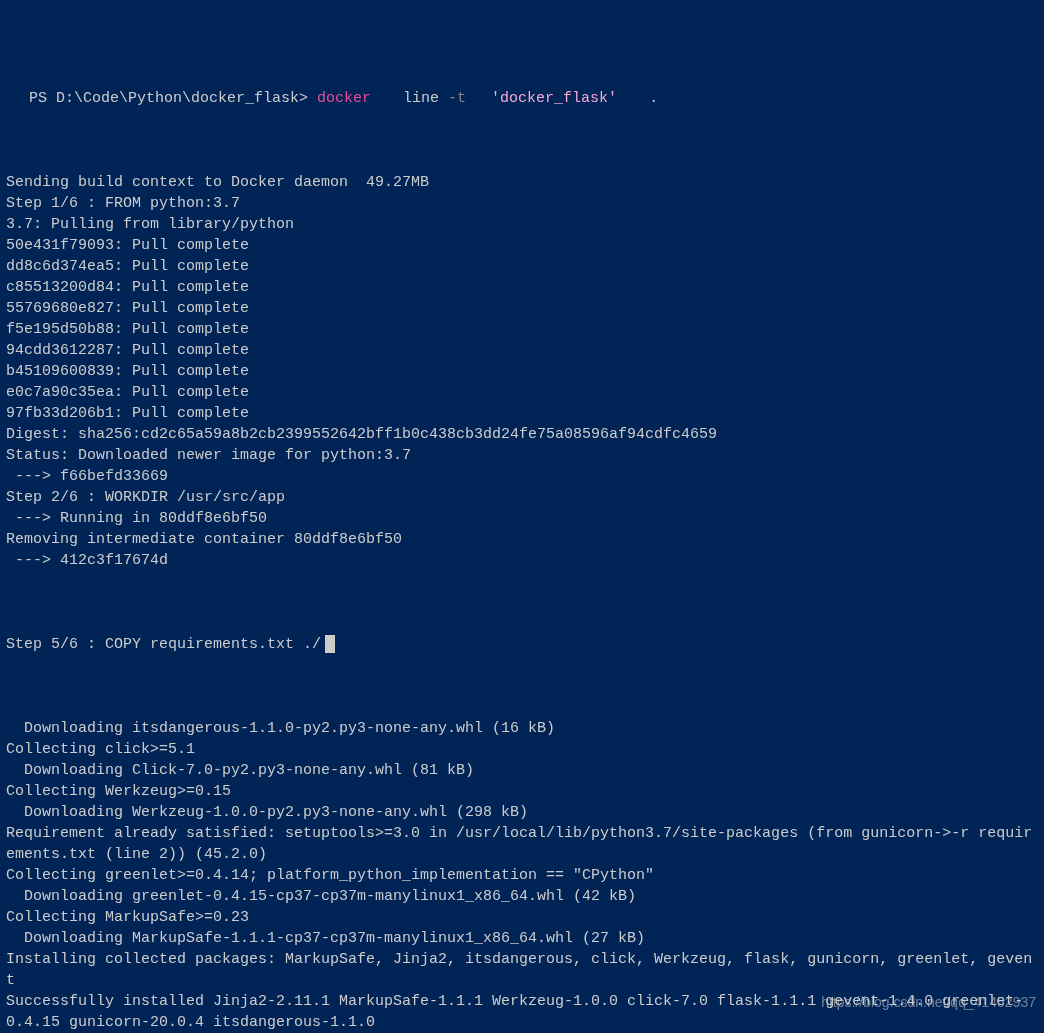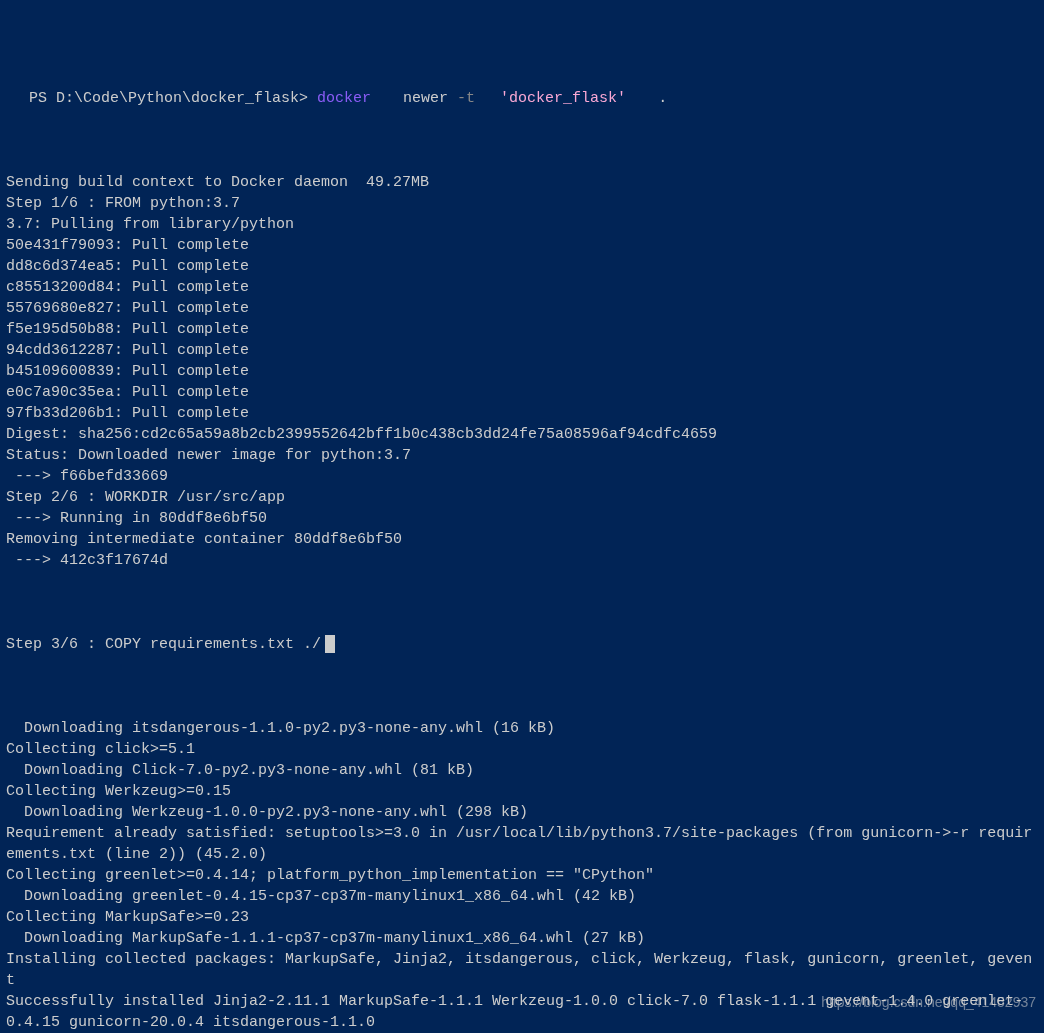--- a/index.html
+++ b/index.html
@@ -13,21 +13,21 @@
     font-size: 15px;
     line-height: 21px;
     overflow: hidden;
   }
   .terminal {
     padding: 4px 6px;
     white-space: pre-wrap;
     word-break: break-all;
   }
   .line { white-space: pre-wrap; }
-  .yellow { color: #8b5cf6; margin-top: 44px; }
+  .yellow { color: #ec4899; margin-top: 44px; }
   .gray   { color: #888888; }
   .teal   { color: #f9a8d4; margin-left: 16px; }
   .white  { color: #cccccc; margin-left: 23px; }
   .cursor {
     display: inline-block;
     width: 10px;
     height: 18px;
     background: #cccccc;
     vertical-align: text-bottom;
     margin-left: 4px;
@@ -41,25 +41,25 @@
     font-family: Arial, sans-serif;
     font-size: 14px;
   }
 </style>
 </head>
 <body>
 
 <div class="terminal">
 
   
-  <div class="line"><span class="white">PS D:\Code\Python\docker_flask&gt; </span><span class="yellow">docker</span><span class="white"> newer </span><span class="gray">-t </span><span class="teal">'docker_flask'</span><span class="white"> .</span></div>
+  <div class="line"><span class="white">PS D:\Code\Python\docker_flask&gt; </span><span class="yellow">docker</span><span class="white"> line </span><span class="gray">-t </span><span class="teal">'docker_flask'</span><span class="white"> .</span></div>
 
   <div id="lines1"><div class="line">Sending build context to Docker daemon  49.27MB</div><div class="line">Step 1/6 : FROM python:3.7</div><div class="line">3.7: Pulling from library/python</div><div class="line">50e431f79093: Pull complete</div><div class="line">dd8c6d374ea5: Pull complete</div><div class="line">c85513200d84: Pull complete</div><div class="line">55769680e827: Pull complete</div><div class="line">f5e195d50b88: Pull complete</div><div class="line">94cdd3612287: Pull complete</div><div class="line">b45109600839: Pull complete</div><div class="line">e0c7a90c35ea: Pull complete</div><div class="line">97fb33d206b1: Pull complete</div><div class="line">Digest: sha256:cd2c65a59a8b2cb2399552642bff1b0c438cb3dd24fe75a08596af94cdfc4659</div><div class="line">Status: Downloaded newer image for python:3.7</div><div class="line"> ---&gt; f66befd33669</div><div class="line">Step 2/6 : WORKDIR /usr/src/app</div><div class="line"> ---&gt; Running in 80ddf8e6bf50</div><div class="line">Removing intermediate container 80ddf8e6bf50</div><div class="line"> ---&gt; 412c3f17674d</div></div>
 
-  <div class="line"><span>Step 3/6 : COPY requirements.txt ./</span><span class="cursor"></span></div>
+  <div class="line"><span>Step 5/6 : COPY requirements.txt ./</span><span class="cursor"></span></div>
 
   <div id="lines2"><div class="line">  Downloading itsdangerous-1.1.0-py2.py3-none-any.whl (16 kB)</div><div class="line">Collecting click&gt;=5.1</div><div class="line">  Downloading Click-7.0-py2.py3-none-any.whl (81 kB)</div><div class="line">Collecting Werkzeug&gt;=0.15</div><div class="line">  Downloading Werkzeug-1.0.0-py2.py3-none-any.whl (298 kB)</div><div class="line">Requirement already satisfied: setuptools&gt;=3.0 in /usr/local/lib/python3.7/site-packages (from gunicorn-&gt;-r requirements.txt (line 2)) (45.2.0)</div><div class="line">Collecting greenlet&gt;=0.4.14; platform_python_implementation == "CPython"</div><div class="line">  Downloading greenlet-0.4.15-cp37-cp37m-manylinux1_x86_64.whl (42 kB)</div><div class="line">Collecting MarkupSafe&gt;=0.23</div><div class="line">  Downloading MarkupSafe-1.1.1-cp37-cp37m-manylinux1_x86_64.whl (27 kB)</div><div class="line">Installing collected packages: MarkupSafe, Jinja2, itsdangerous, click, Werkzeug, flask, gunicorn, greenlet, gevent</div><div class="line">Successfully installed Jinja2-2.11.1 MarkupSafe-1.1.1 Werkzeug-1.0.0 click-7.0 flask-1.1.1 gevent-1.4.0 greenlet-0.4.15 gunicorn-20.0.4 itsdangerous-1.1.0</div></div>
 
   
 
   
 
 </div>
 
 <div class="watermark">https://blog.csdn.net/qq_41452937</div>

